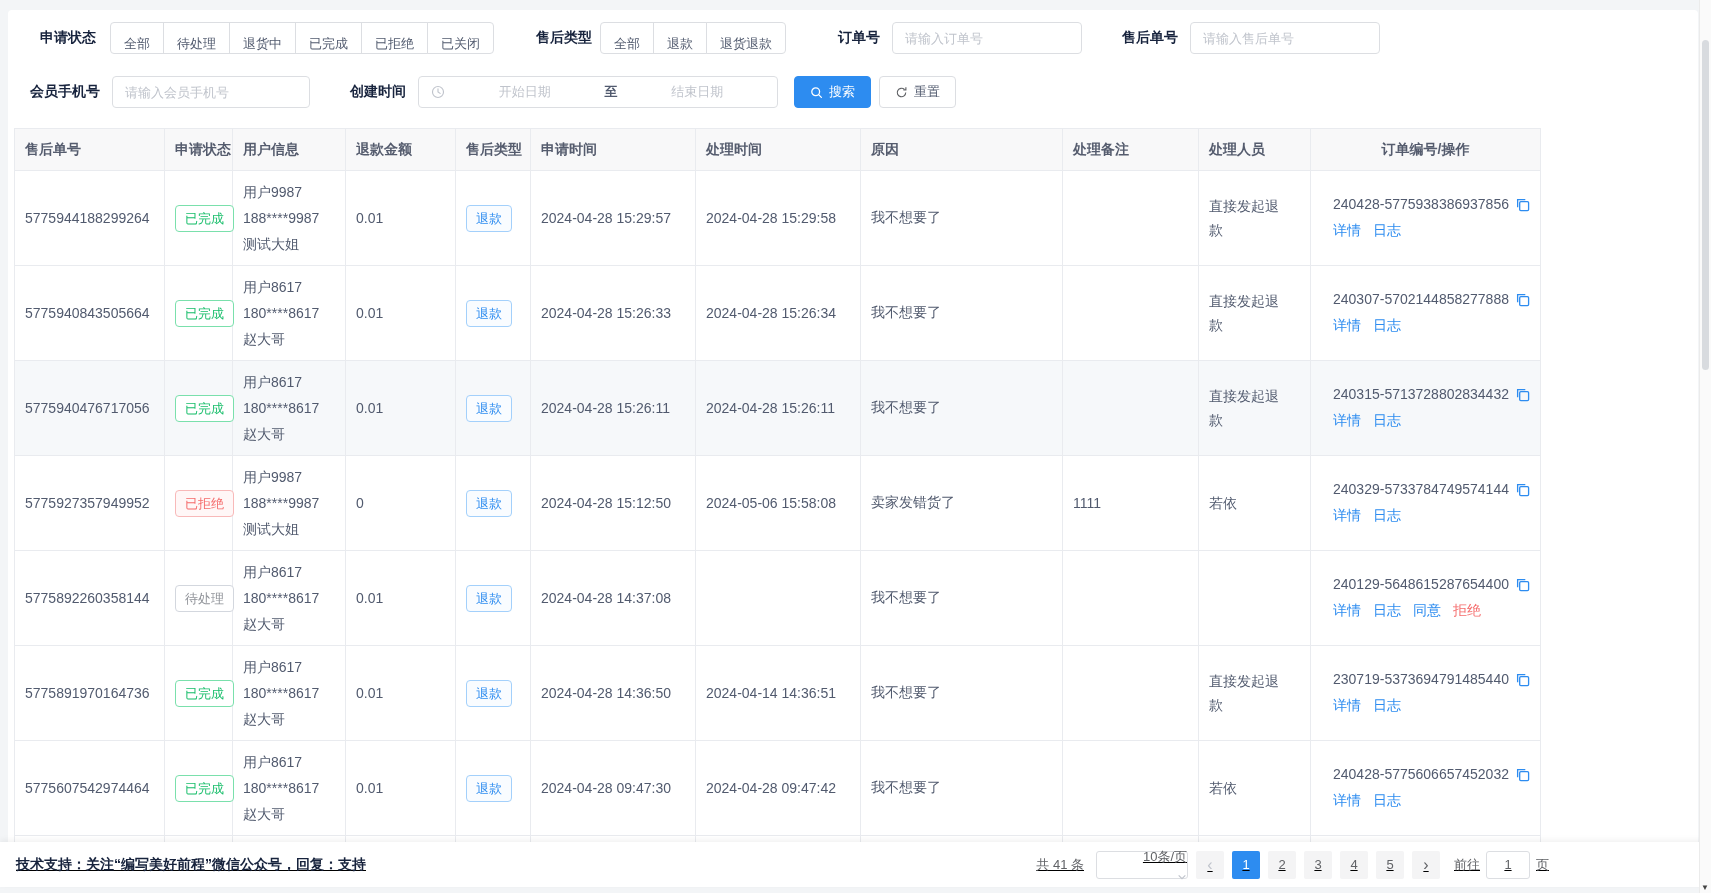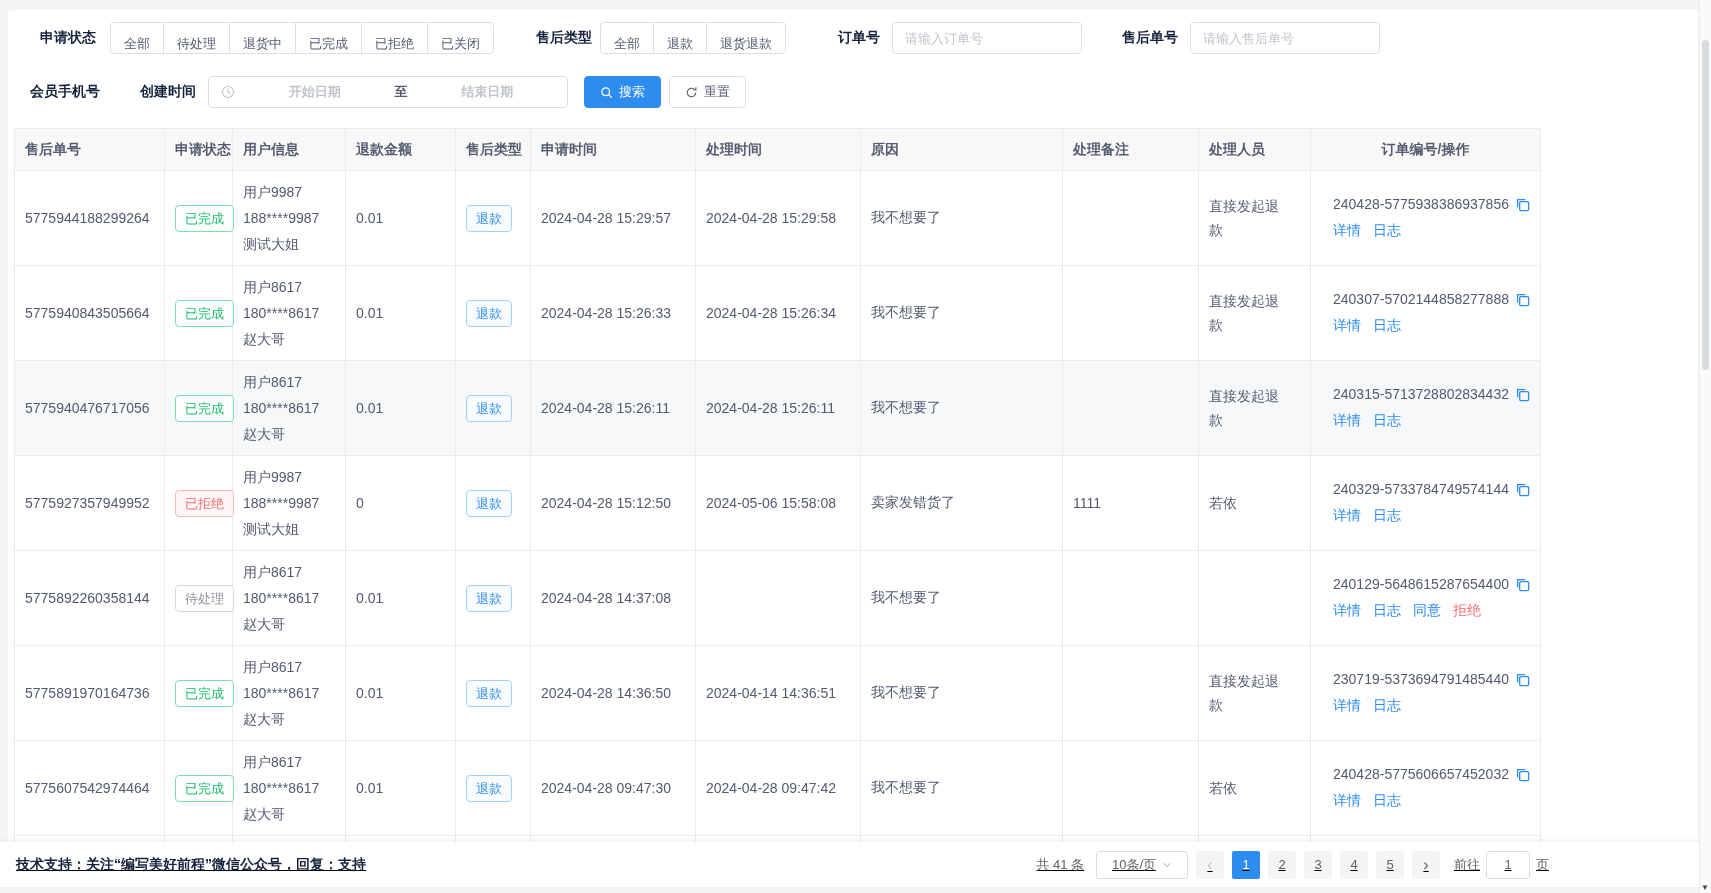--- a/index.html
+++ b/index.html
@@ -28,21 +28,21 @@
   .btn-group .gbtn:last-child { border-radius:0 4px 4px 0; }
   .txt-input {
     height:32px; width:190px; border:1px solid #dcdee2; border-radius:4px;
     padding:0 12px; font-size:13px; color:#515a6e; outline:none; font-family:inherit;
   }
   .txt-input::placeholder { color:#c0c4cc; }
   .date-box {
     height:32px; width:360px; border:1px solid #dcdee2; border-radius:4px;
     display:flex; align-items:center; background:#fff;
   }
-  .date-box .ph { flex:1; text-align:center; font-size:13px; color:#c0c4cc;font-weight:bold; }
+  .date-box .ph { flex:1; text-align:center; font-size:13px; color:#c0c4cc; }
   .date-box .sep { font-size:13px; color:#515a6e; font-weight:600; }
   .btn {
     height:32px; display:inline-flex; align-items:center; gap:6px;
     border-radius:4px; font-size:13px; cursor:pointer; padding:0 15px;
     border:1px solid transparent; font-family:inherit;
   }
   .btn.primary { background:#2d8cf0; color:#fff; border-color:#2d8cf0; }
   .btn.plain { background:#fff; color:#515a6e; border-color:#dcdee2; }
   
   .table-wrap { margin:20px 0 0 6px; }
@@ -79,22 +79,22 @@
   .footer {
     position:absolute; left:0; bottom:6px; width:1711px; height:45px; background:#fff;
     box-shadow:0 -2px 6px rgba(0,0,0,.06); display:flex; align-items:center;
     justify-content:space-between; padding:0 162px 0 16px; z-index:5;text-decoration:underline;
   }
   .support { font-size:14px; font-weight:700; color:#17233d; }
   .pager { display:flex; align-items:center; gap:8px; }
   .pager .total { font-size:13px; color:#606266; margin-right:4px; }
   .size-select {
     width:92px; height:28px; border:1px solid #dcdee2; border-radius:3px;
-    display:flex; align-items:center; justify-content:center; gap:6px;
-    font-size:13px; color:#606266; background:#fff; cursor:pointer;
+    display:flex; align-items:flex-end; justify-content:center; gap:6px;
+    font-size:13px; color:#606266; background:#fff; cursor:pointer;flex-direction:column;
   }
   .pgbtn {
     min-width:28px; height:28px; border:none; border-radius:2px; background:#f4f4f5;
     color:#606266; font-size:13px; display:inline-flex; align-items:center;
     justify-content:center; cursor:pointer; font-family:inherit;
   }
   .pgbtn.arrow { color:#c0c4cc; font-size:16px; }
   .pgbtn.arrow.next { color:#606266; }
   .pgbtn.active { background:#2d8cf0; color:#fff; }
   .jump { display:flex; align-items:center; gap:6px; font-size:13px; color:#606266; margin-left:6px; }
@@ -135,20 +135,21 @@
 
     <span class="flabel" style="margin-left:52px">订单号</span>
     <input class="txt-input" style="margin-left: 12px;" placeholder="请输入订单号">
 
     <span class="flabel" style="margin-left:40px">售后单号</span>
     <input class="txt-input" style="margin-left: 12px;" placeholder="请输入售后单号">
   </div>
 
   <div class="frow frow2">
     <span class="flabel">会员手机号</span>
+    <input class="txt-input" style="margin-left: 12px; width: 198px;" placeholder="请输入会员手机号">
 
     <span class="flabel" style="margin-left:40px">创建时间</span>
     <div class="date-box" style="margin-left:12px">
       <span style="display:inline-flex;margin-left:12px">
         <svg width="14" height="14" viewBox="0 0 16 16">
             <circle cx="8" cy="8" r="6.3" fill="none" stroke="#c0c4cc" stroke-width="1.3"></circle>
             <path d="M8 4.5V8l2.4 1.6" fill="none" stroke="#c0c4cc" stroke-width="1.3" stroke-linecap="round"></path>
           </svg>
       </span>
       <span class="ph">开始日期</span>

